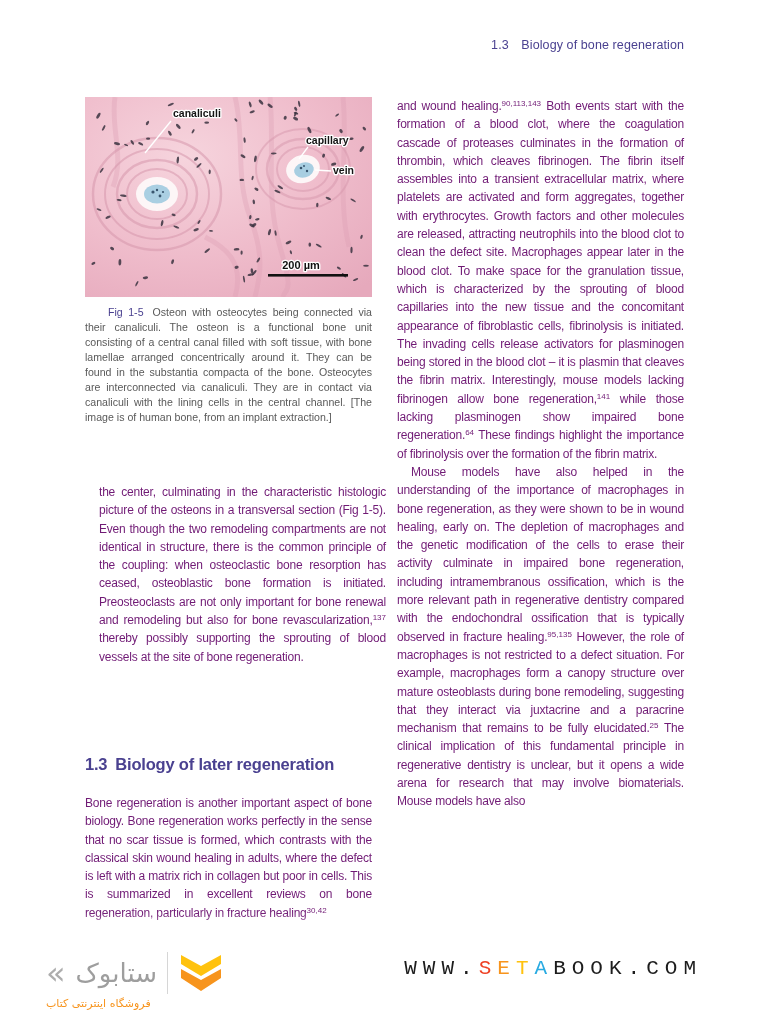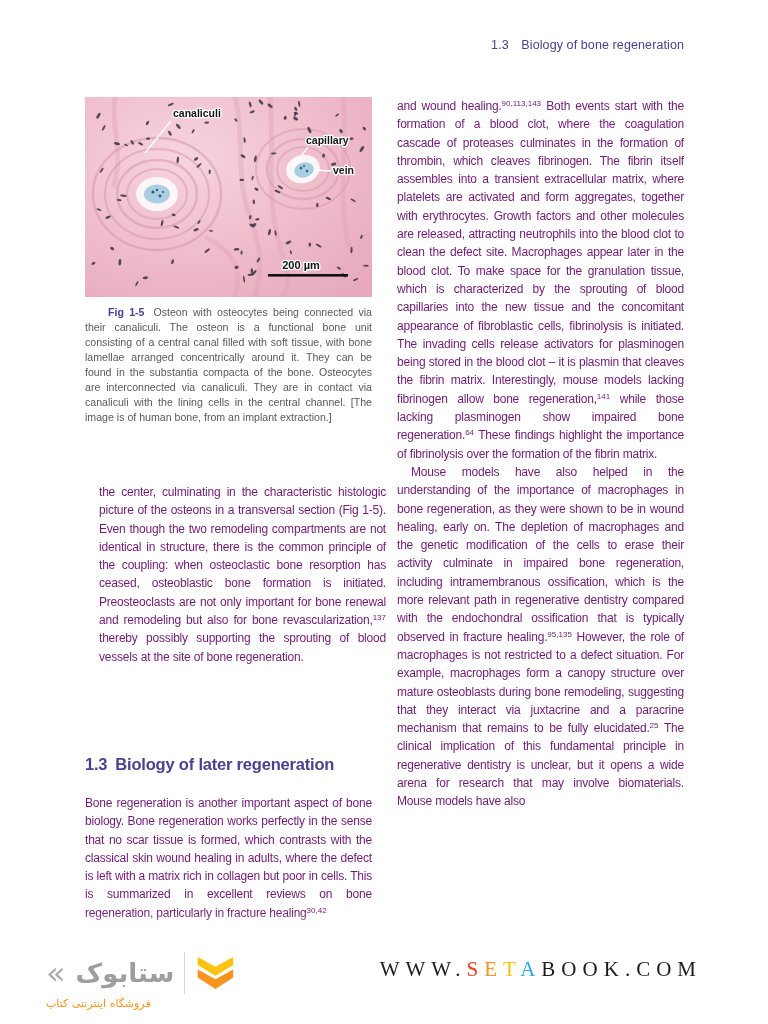--- a/index.html
+++ b/index.html
@@ -24,21 +24,21 @@
   }
   .scaletext {
     font-family:"Liberation Sans", sans-serif; font-size:11px; font-weight:bold;
     fill:#111; stroke:#ffffff; stroke-width:2.6px; paint-order:stroke; stroke-linejoin:round;
   }
 
   .caption {
     position:absolute; left:85px; top:305px; width:287px;
     font-size:10.6px; line-height:15px; color:#595959; text-align:justify;
   }
-  .caption .tag { font-weight:bold; color:#4a4190; margin-right:9px;padding-left:23px; }
+  .caption .tag { font-weight:normal; color:#4a4190; margin-right:9px;padding-left:23px; }
 
   .body-par {
     text-align:justify; font-size:12px; line-height:18.3px;
     letter-spacing:-0.2px; color:#701a75;
   }
   .body-par sup { font-size:8px; vertical-align:4px; line-height:0; letter-spacing:0; }
 
   #left-para1 { position:absolute; left:99px; top:483px; width:287px; }
   .section-heading {
     position:absolute; left:85px; top:755px; width:287px;
@@ -55,38 +55,38 @@
     position:absolute; left:0; top:912px; width:768px; height:38px;
     background:linear-gradient(to bottom, rgba(255,255,255,0), #ffffff);
   }
 
   .footer { position:absolute; left:0; top:948px; width:768px; height:76px; background:#fff; }
 
   .footer-left { position:absolute; left:46px; top:4px; width:190px; }
   .logo-row { display:flex; align-items:center; gap:10px; }
   .chev { font-size:32px; color:#adadad; line-height:1; font-family:"DejaVu Sans", sans-serif; }
   .brand-fa {
-    font-size:26px; font-weight:bold; color:#9e9e9e;
+    font-size:26px; font-weight:normal; color:#9e9e9e;
     font-family:"DejaVu Sans", sans-serif; direction:rtl;
   }
   .logo-divider { width:1px; height:42px; background:#d6d6d6; }
   .emblem { display:block; }
   .tagline {
     margin-top:3px; text-align:left; color:#f7941d; font-size:11px;
     font-family:"DejaVu Sans", sans-serif; direction:rtl;
   }
 
   .footer-right { position:absolute; right:66px; top:0; text-align:right; }
   .store-fa {
     font-size:16px; color:#0d0d0d; font-family:"DejaVu Sans", sans-serif;
     direction:rtl; font-weight:500;
   }
   .url {
     margin-top:9px; font-size:21px; letter-spacing:6px; color:#1c1c1c;
-    font-family:Liberation Serif, serif; white-space:nowrap;
+    font-family:Liberation Mono, monospace; white-space:nowrap;
   }
 </style>
 </head>
 <body>
 
 <div class="page">
 
   <div class="running-header">1.3 Biology of bone regeneration</div>
 
   <div class="figure-wrap">

